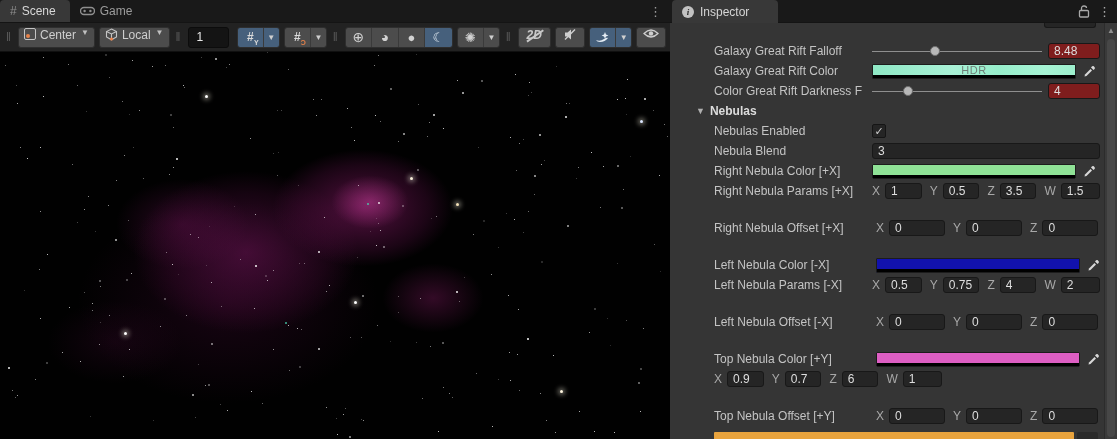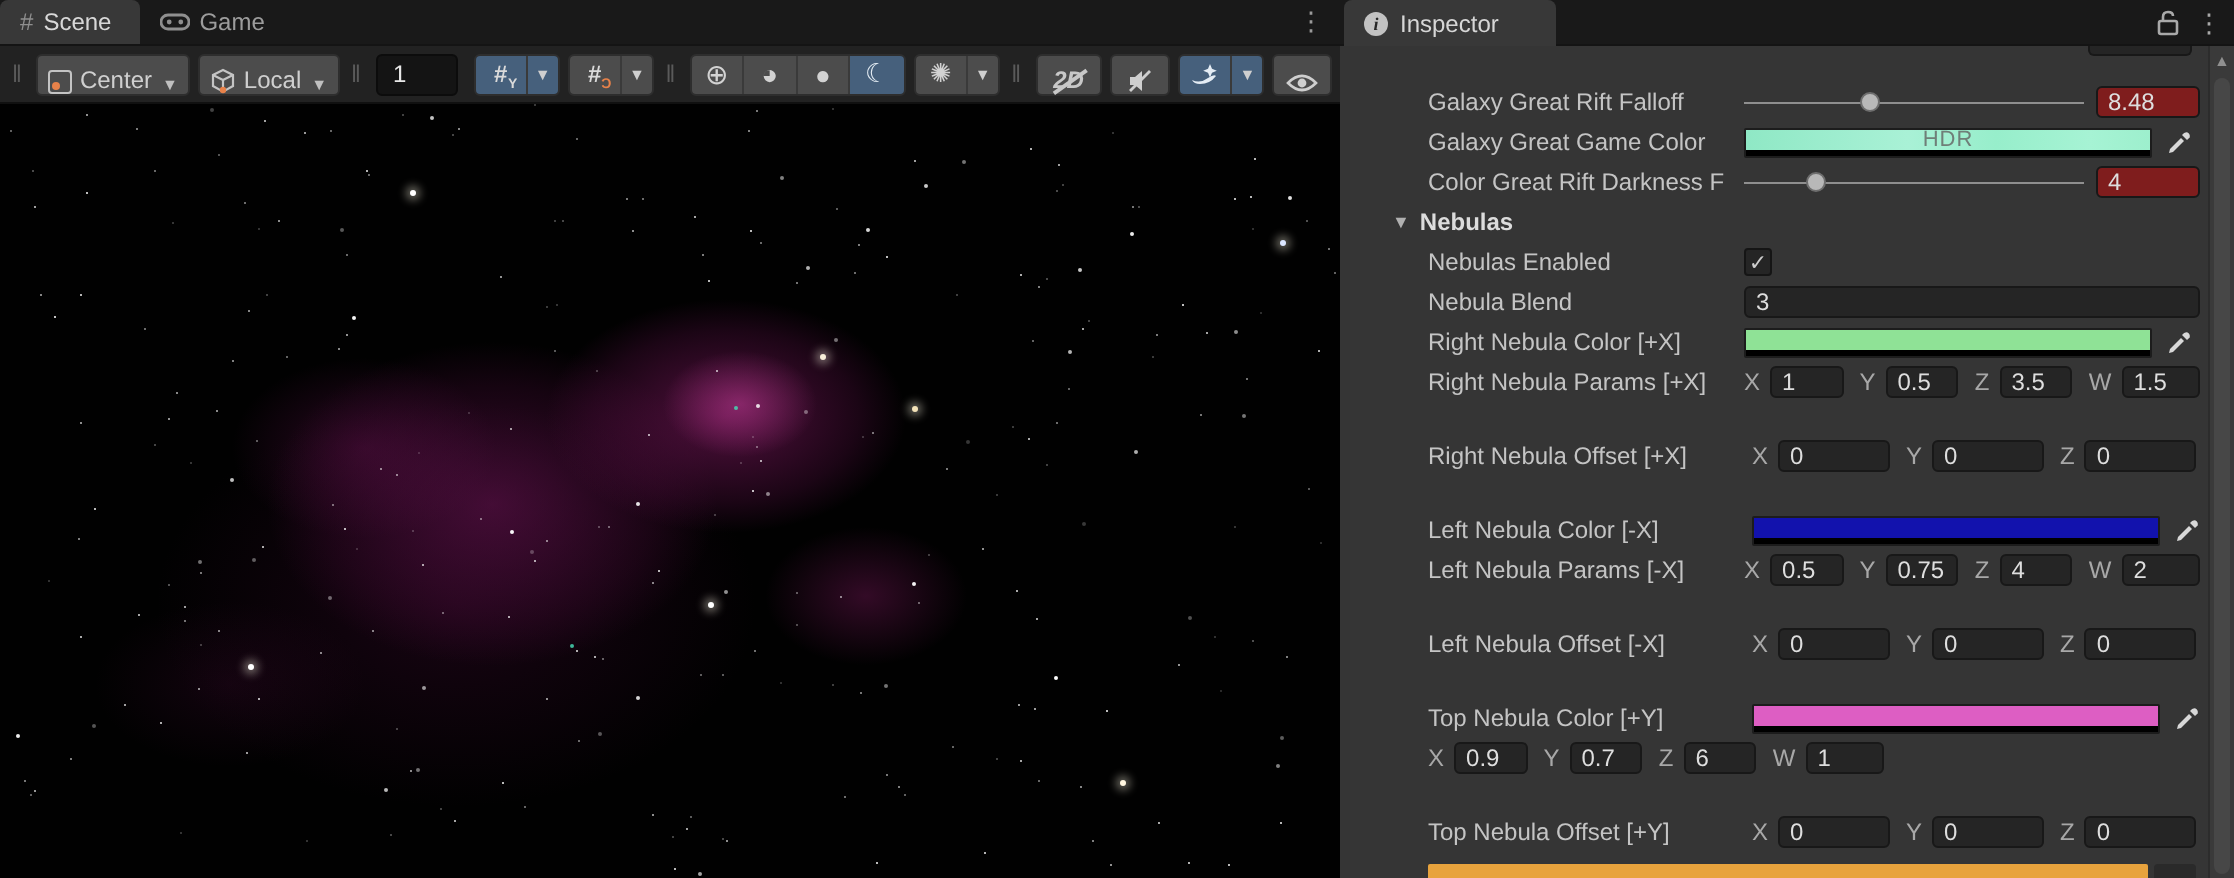--- a/index.html
+++ b/index.html
@@ -13,21 +13,21 @@
   .tabbar { position:relative; height:23px; background:#191919; display:flex; align-items:stretch; border-bottom:1px solid #141414;}
   .tab { display:flex; align-items:center; gap:5px; padding:0 14px 0 10px; color:#9c9c9c; cursor:default; }
   .tab.active { background:#383838; color:#d8d8d8; border-radius:4px 4px 0 0; }
   .tab .tab-ico { font-size:12px; color:#8f8f8f; }
   .kebab { position:absolute; top:0; right:8px; height:22px; display:flex; align-items:center;
     color:#9a9a9a; font-size:13px; letter-spacing:0; }
 
   .toolbar { height:29px; background:#222222; display:flex; align-items:center; padding:0 4px; gap:4px; border-bottom:1px solid #101010;}
   .handle { color:#5a5a5a; font-size:12px; padding:0 2px; letter-spacing:1px; }
   .tbtn { height:21px; background:#4c4c4c; border:1px solid #2e2e2e; border-radius:3px;
-    display:flex; align-items:flex-end; gap:4px; padding:0 5px; color:#cfcfcf; cursor:default; }
+    display:flex; align-items:flex-start; gap:4px; padding:0 5px; color:#cfcfcf; cursor:default; }
   .tbtn .chev { font-size:8px; color:#c0c0c0; padding-left:1px;}
   .btngroup { display:flex; height:21px; border-radius:3px; overflow:hidden; border:1px solid #2e2e2e; }
   .btngroup .seg { width:29px; height:100%; background:#4c4c4c; display:flex; align-items:center; justify-content:center;
     color:#cfcfcf; border-right:1px solid #3a3a3a; }
   .btngroup .seg:last-child { border-right:none; }
   .btngroup .seg.active { background:#46607c; }
   .numbox { width:44px; height:21px; background:#141414; border:1px solid #0c0c0c; border-radius:3px;
     color:#e8e8e8; display:flex; align-items:center; padding-left:8px; }
   .pivot-ico { width:12px; height:12px; border:1px solid #c4c4c4; border-radius:2px; position:relative; }
   .pivot-ico::after { content:""; position:absolute; left:1px; bottom:1px; width:4px; height:4px;
@@ -537,21 +537,21 @@
               <div class="track"></div>
               <div class="thumb" style="left: 37%;"></div>
             </div>
             <div class="numfield">
               <span>8.48</span>
             </div>
           </div>
         </div>
 
         <div class="row">
-          <span class="lbl">Galaxy Great Game Color</span>
+          <span class="lbl">Galaxy Great Rift Color</span>
           <div class="ctl">
             <div class="colorwrap">
               <div class="swatch" style="background: linear-gradient(90deg, rgb(143, 232, 197), rgb(169, 241, 214) 40%, rgb(151, 238, 203) 62%, rgb(166, 243, 212) 85%, rgb(157, 239, 205));">
                 <span class="hdr-label">HDR</span>
                 <div class="alpha-bar"></div>
               </div>
               <button class="dropper-btn">
                 <svg class="lineico" width="13" height="13" viewBox="0 0 13 13">
                     <path d="M1.5 11.5 L2 9.5 L7.5 4 L9 5.5 L3.5 11 Z" fill="#d8d8d8"></path>
                     <path d="M8 2.5 L10.5 5 L11.8 3.7 Q12.3 2.2 10.8 1.2 Q9.3 0.7 8 2.5 Z" fill="#d8d8d8"></path>

